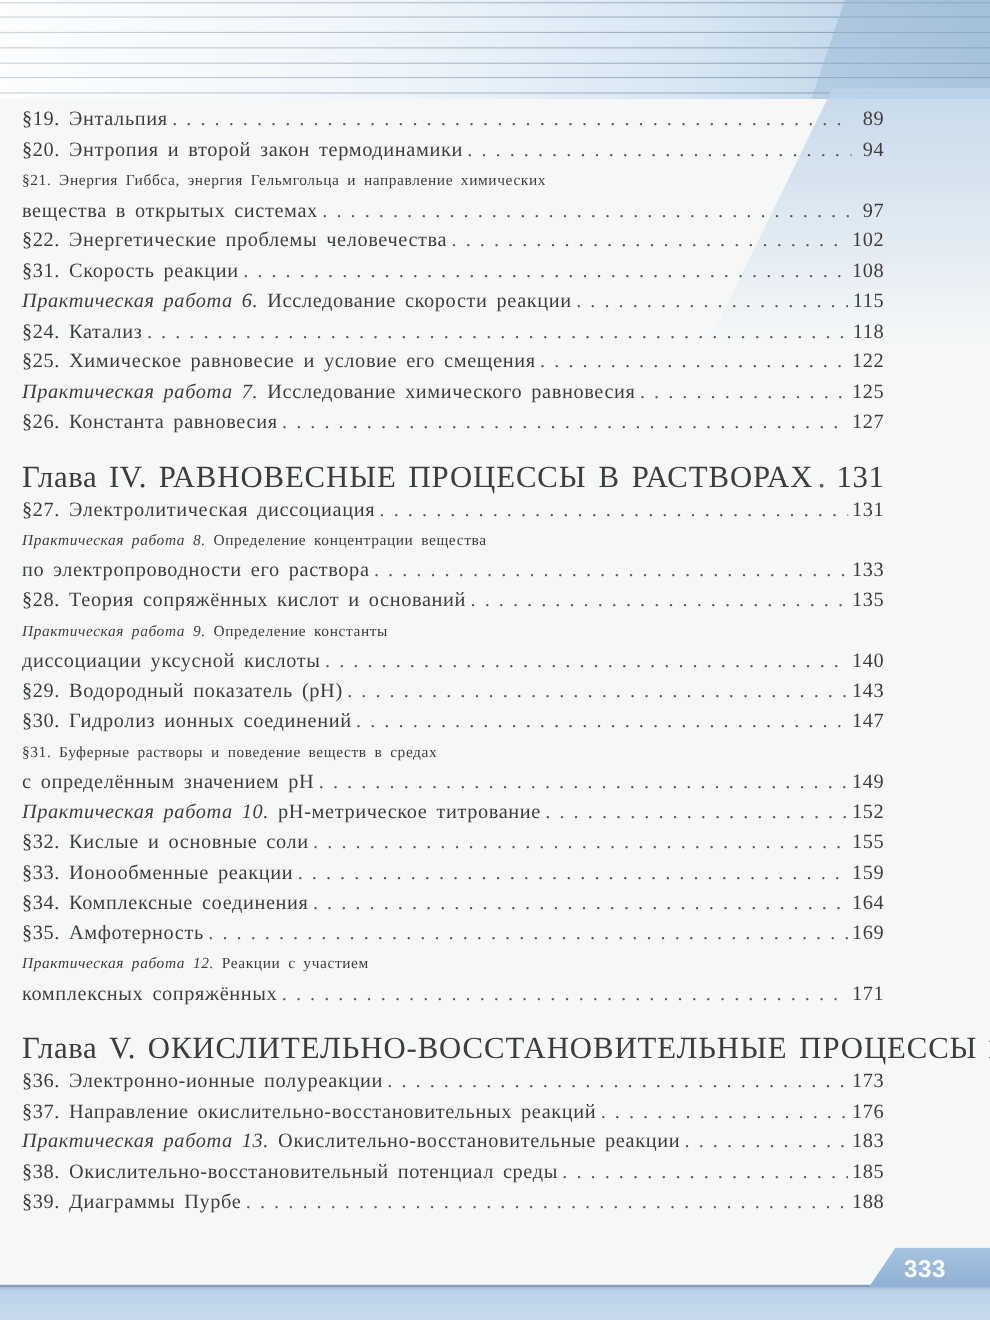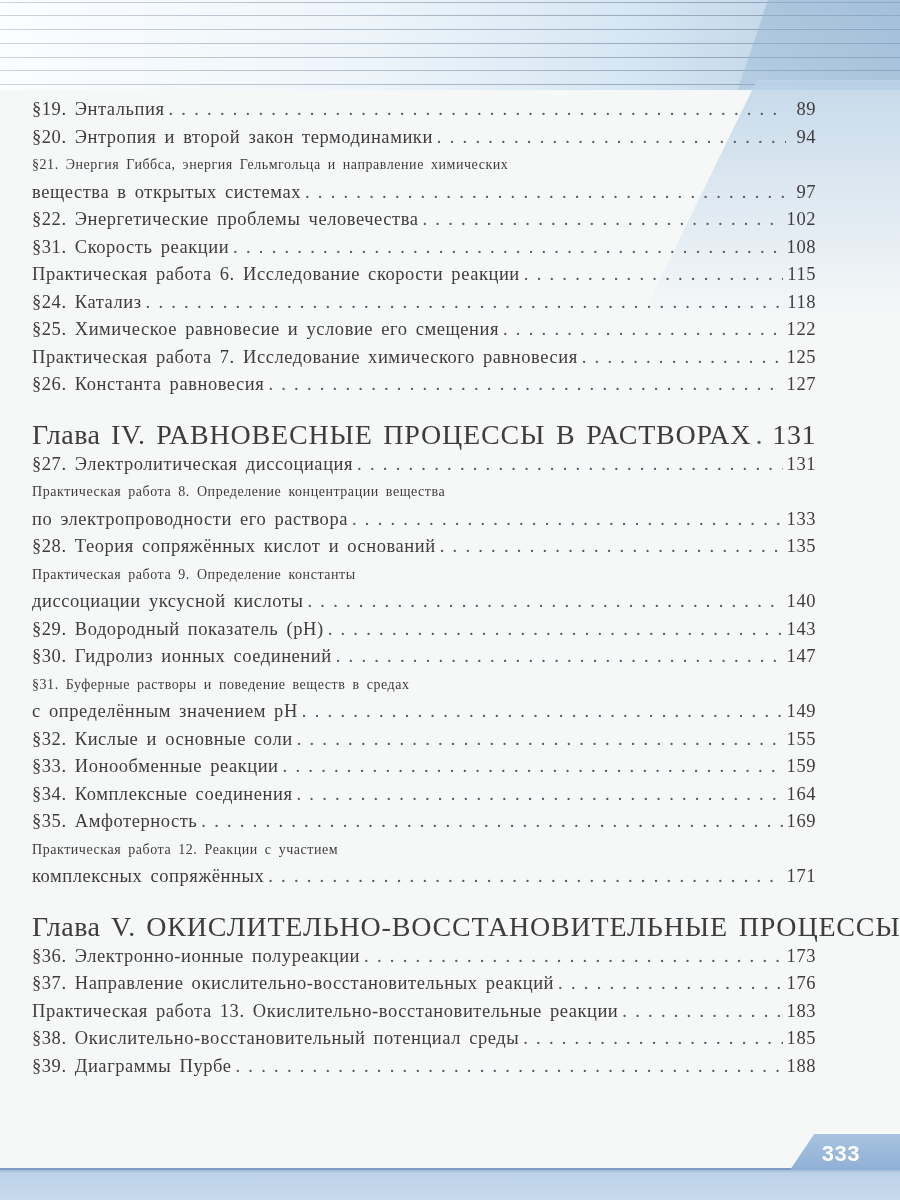--- a/index.html
+++ b/index.html
@@ -22,21 +22,21 @@
     position: absolute; right: 0; top: 0; width: 220px; height: 260px;
     background: linear-gradient(180deg, rgba(150,180,210,0.55), rgba(200,220,238,0.0));
     clip-path: polygon(40% 0, 100% 0, 100% 100%, 0 100%);
   }
   .side-glow {
     position: absolute; right: 0; top: 80px; width: 260px; height: 240px;
     background: linear-gradient(180deg, rgba(190,212,232,0.85), rgba(246,248,248,0));
     clip-path: polygon(45% 0, 100% 0, 100% 100%, 0 100%);
   }
   .toc {
-    position: absolute; left: 32px; top: 96px; width: 784px;
+    position: absolute; left: 20px; top: 96px; width: 784px;
   }
   .row {
     display: flex; align-items: baseline;
     font-size: 18.5px; line-height: 27.5px; letter-spacing: 0.55px;
     word-spacing: 3px;
   }
   .row .title { white-space: nowrap; }
   .row .leader {
     flex: 1; overflow: hidden; white-space: nowrap; margin: 0 4px 0 4px;
     letter-spacing: 5.2px; color: #5a575a;
@@ -44,21 +44,21 @@
   .row .leader::before {
     content: ". . . . . . . . . . . . . . . . . . . . . . . . . . . . . . . . . . . . . . . . . . . . . . . . . . . . . . . . . . . . . . . . . . . . . . . . . . . . . . . . . . . . . . . . . . . . . . . . . . . . . . . . . . .";
     letter-spacing: 0.3px;
   }
   .row .page { white-space: nowrap; text-align: right; min-width: 26px; }
   .first-line {
     font-size: 14px; line-height: 27.5px; letter-spacing: 0.55px; word-spacing: 3px;
     white-space: nowrap;
   }
   .entry { margin-bottom: 0; }
-  .prak { }
+  .prak { font-style: italic; }
   .chapter { margin-top: 21px; margin-bottom: 1px; }
   .chapter .row, .chapter .first-line { font-size: 28px; line-height: 30px; }
   .chapter-title-caps { letter-spacing: 0.8px; }
   .page-tab {
     position: absolute; right: 0; bottom: 30px; width: 110px; height: 36px;
     background: linear-gradient(180deg, #a7c3e0, #8fb1d6);
     clip-path: polygon(22% 0, 100% 0, 100% 100%, 0 100%);
   }
   .page-number {
     position: absolute; right: 40px; bottom: 33px;
@@ -193,20 +193,25 @@
     </div>
     <div class="entry">
       <div class="first-line">§31. Буферные растворы и поведение веществ в средах</div>
       <div class="row">
         <span class="title">с определённым значением pH</span>
         <span class="leader"></span>
         <span class="page">149</span>
       </div>
     </div>
     <div class="row entry">
+      <span class="title"><span class="prak">Практическая работа 10.</span> <span>pH-метрическое титрование</span></span>
+      <span class="leader"></span>
+      <span class="page">152</span>
+    </div>
+    <div class="row entry">
       <span class="title">§32. Кислые и основные соли</span>
       <span class="leader"></span>
       <span class="page">155</span>
     </div>
     <div class="row entry">
       <span class="title">§33. Ионообменные реакции</span>
       <span class="leader"></span>
       <span class="page">159</span>
     </div>
     <div class="row entry">

